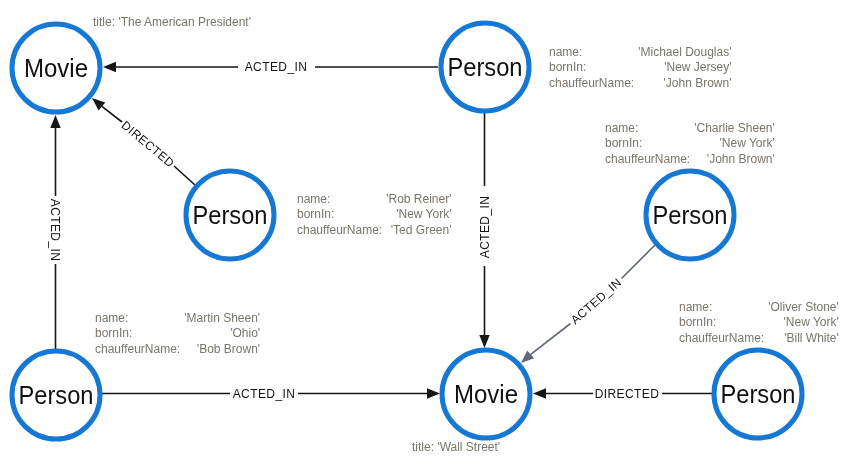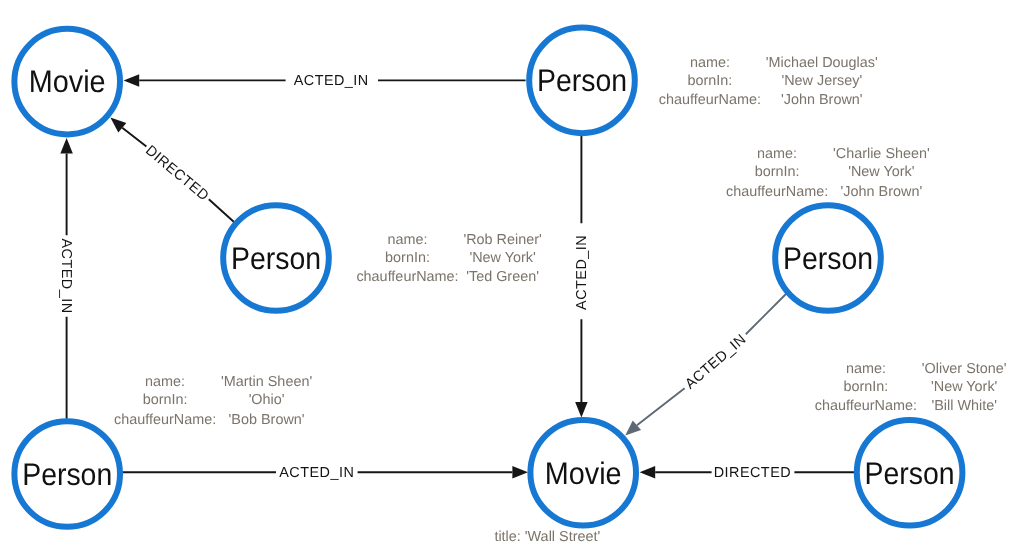--- a/index.html
+++ b/index.html
@@ -18,22 +18,22 @@
   .edge-label{
     font-family:"Liberation Sans",sans-serif;font-size:12px;fill:#141414;
     text-anchor:middle;letter-spacing:0.4px;
   }
   .muted .edge-line{stroke:#5f6974;}
   .muted .edge-arrow{fill:#5f6974;}
   .props{
     position:absolute;display:grid;grid-template-columns:auto auto;column-gap:4px;
     font-size:12px;line-height:15.4px;color:#7b746b;white-space:nowrap;
   }
-  .props .k{text-align:center;}
-  .props .v{text-align:center;}
+  .props .k{text-align:left;}
+  .props .v{text-align:right;}
   .title-line{
     position:absolute;font-size:12px;line-height:14px;color:#7b746b;white-space:nowrap;
   }
 </style>
 </head>
 <body>
 
 <div class="stage">
 
   <svg width="858" height="467" viewBox="0 0 858 467">
@@ -109,20 +109,21 @@
       <circle class="node-circle" cx="486" cy="394" r="44"></circle>
       <text class="node-caption" x="486" y="403" textLength="64" lengthAdjust="spacingAndGlyphs">Movie</text>
     </g>
 
     <g>
       <circle class="node-circle" cx="758" cy="394" r="44"></circle>
       <text class="node-caption" x="758" y="403" textLength="75" lengthAdjust="spacingAndGlyphs">Person</text>
     </g>
   </svg>
 
+  <div class="title-line" style="left:93px;top:15px;">title: 'The American President'</div>
 
   <div class="title-line" style="left:412px;top:440px;">title: 'Wall Street'</div>
 
   <div class="props" style="left:549px;top:45px;">
     <div class="k">name:</div>
     <div class="v">'Michael Douglas'</div>
     <div class="k">bornIn:</div>
     <div class="v">'New Jersey'</div>
     <div class="k">chauffeurName:</div>
     <div class="v">'John Brown'</div>

